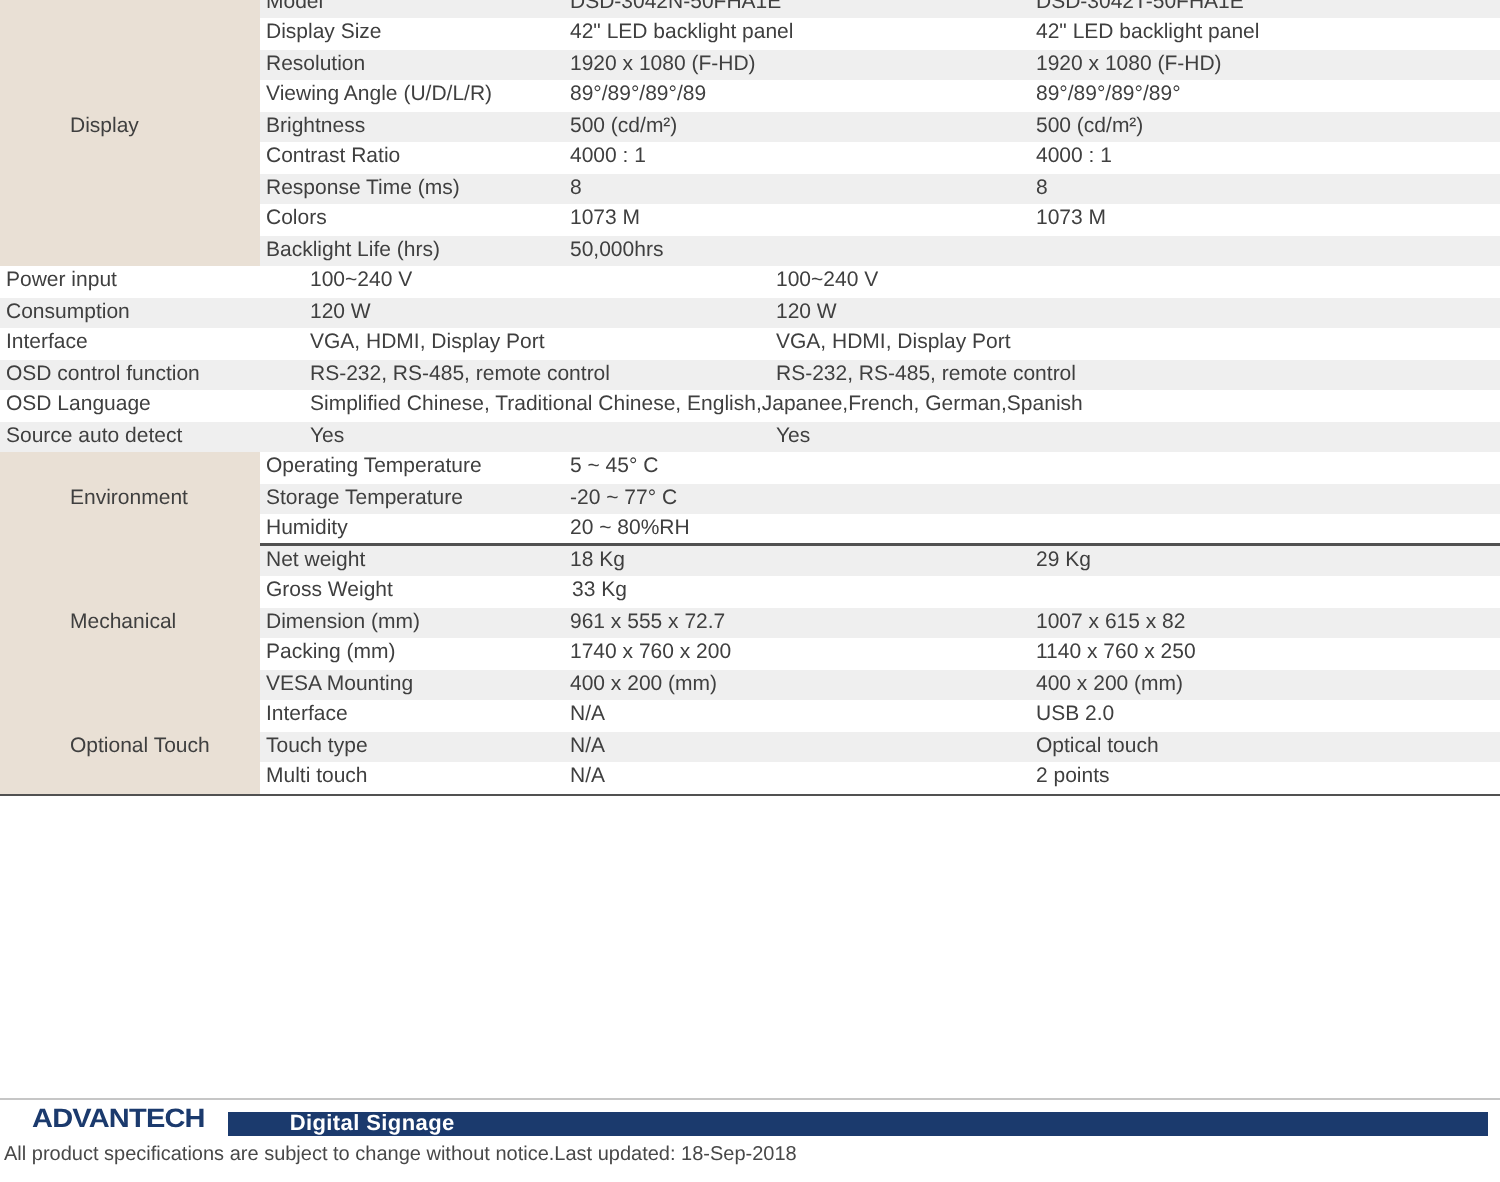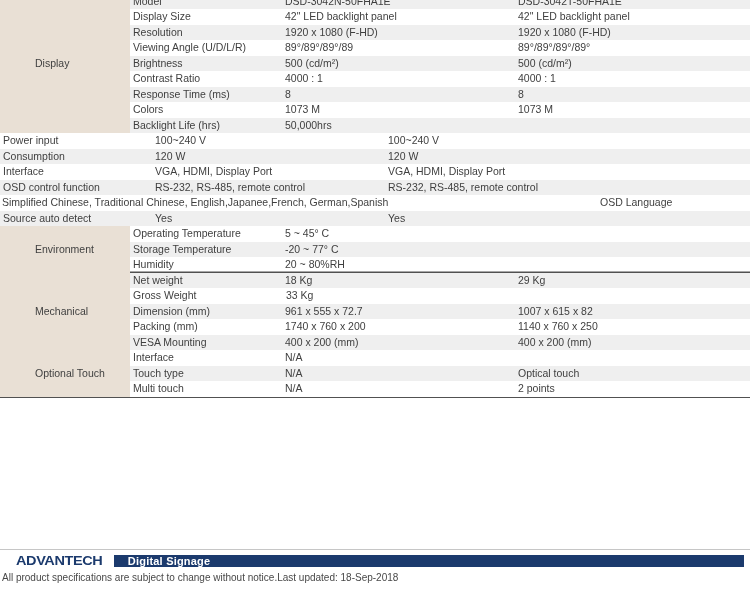--- a/index.html
+++ b/index.html
@@ -37,36 +37,36 @@
   .cell.v2   { flex:1; padding-left:3px; }
   .cell.vspan{ flex:1; padding-left:2px; }
 
   
   .footer-rule {
     position:absolute; left:0; right:0; top:549px;
     border-top:1px solid #c6c6c6;
   }
   .footer-brand {
     position:absolute; top:552px; left:16px; right:6px; height:17px;
-    display:flex; align-items:center;
+    display:flex; align-items:flex-end;
   }
   .logo {
     align-self:center;
     color:var(--navy,#1b3a6d);
     font-weight:bold; font-size:14.5px; letter-spacing:-0.4px;
     line-height:17px; transform:scaleY(0.92);
   }
   .logo-sep { width:2.5px; background:var(--navy,#1b3a6d); margin-left:7px; }
   .banner {
     flex:1; background:var(--navy,#1b3a6d); margin:1px 0 1px 2px;
     display:flex; align-items:center;
   }
   .banner-label {
     color:#fff; font-weight:bold; font-size:11px;
-    padding-left:14px; letter-spacing:0.2px;
+    padding-left:31px; letter-spacing:0.2px;
   }
   .footer-note {
     position:absolute; top:572px; left:2px; right:2px;
     display:flex; justify-content:flex-start;
     font-size:10px; color:#484848; line-height:11px;
   }
 </style>
 </head>
 <body>
 
@@ -140,22 +140,22 @@
             <div class="cell name">Interface</div>
             <div class="cell v1">VGA, HDMI, Display Port</div>
             <div class="cell v2">VGA, HDMI, Display Port</div>
           </div>
           <div class="row alt">
             <div class="cell name">OSD control function</div>
             <div class="cell v1">RS-232, RS-485, remote control</div>
             <div class="cell v2">RS-232, RS-485, remote control</div>
           </div>
           <div class="row">
+            <div class="cell name">OSD Language</div>
             <div class="cell vspan">Simplified Chinese, Traditional Chinese, English,Japanee,French, German,Spanish</div>
-            <div class="cell name">OSD Language</div>
           </div>
           <div class="row alt">
             <div class="cell name">Source auto detect</div>
             <div class="cell v1">Yes</div>
             <div class="cell v2">Yes</div>
           </div>
         </div>
       </div>
       <div class="section divided">
         <div class="cat">Environment</div>
@@ -205,20 +205,21 @@
             <div class="cell v2">400 x 200 (mm)</div>
           </div>
         </div>
       </div>
       <div class="section divided">
         <div class="cat">Optional Touch</div>
         <div class="rows">
           <div class="row">
             <div class="cell name">Interface</div>
             <div class="cell v1">N/A</div>
+            <div class="cell v2">USB 2.0</div>
           </div>
           <div class="row alt">
             <div class="cell name">Touch type</div>
             <div class="cell v1">N/A</div>
             <div class="cell v2">Optical touch</div>
           </div>
           <div class="row">
             <div class="cell name">Multi touch</div>
             <div class="cell v1">N/A</div>
             <div class="cell v2">2 points</div>

